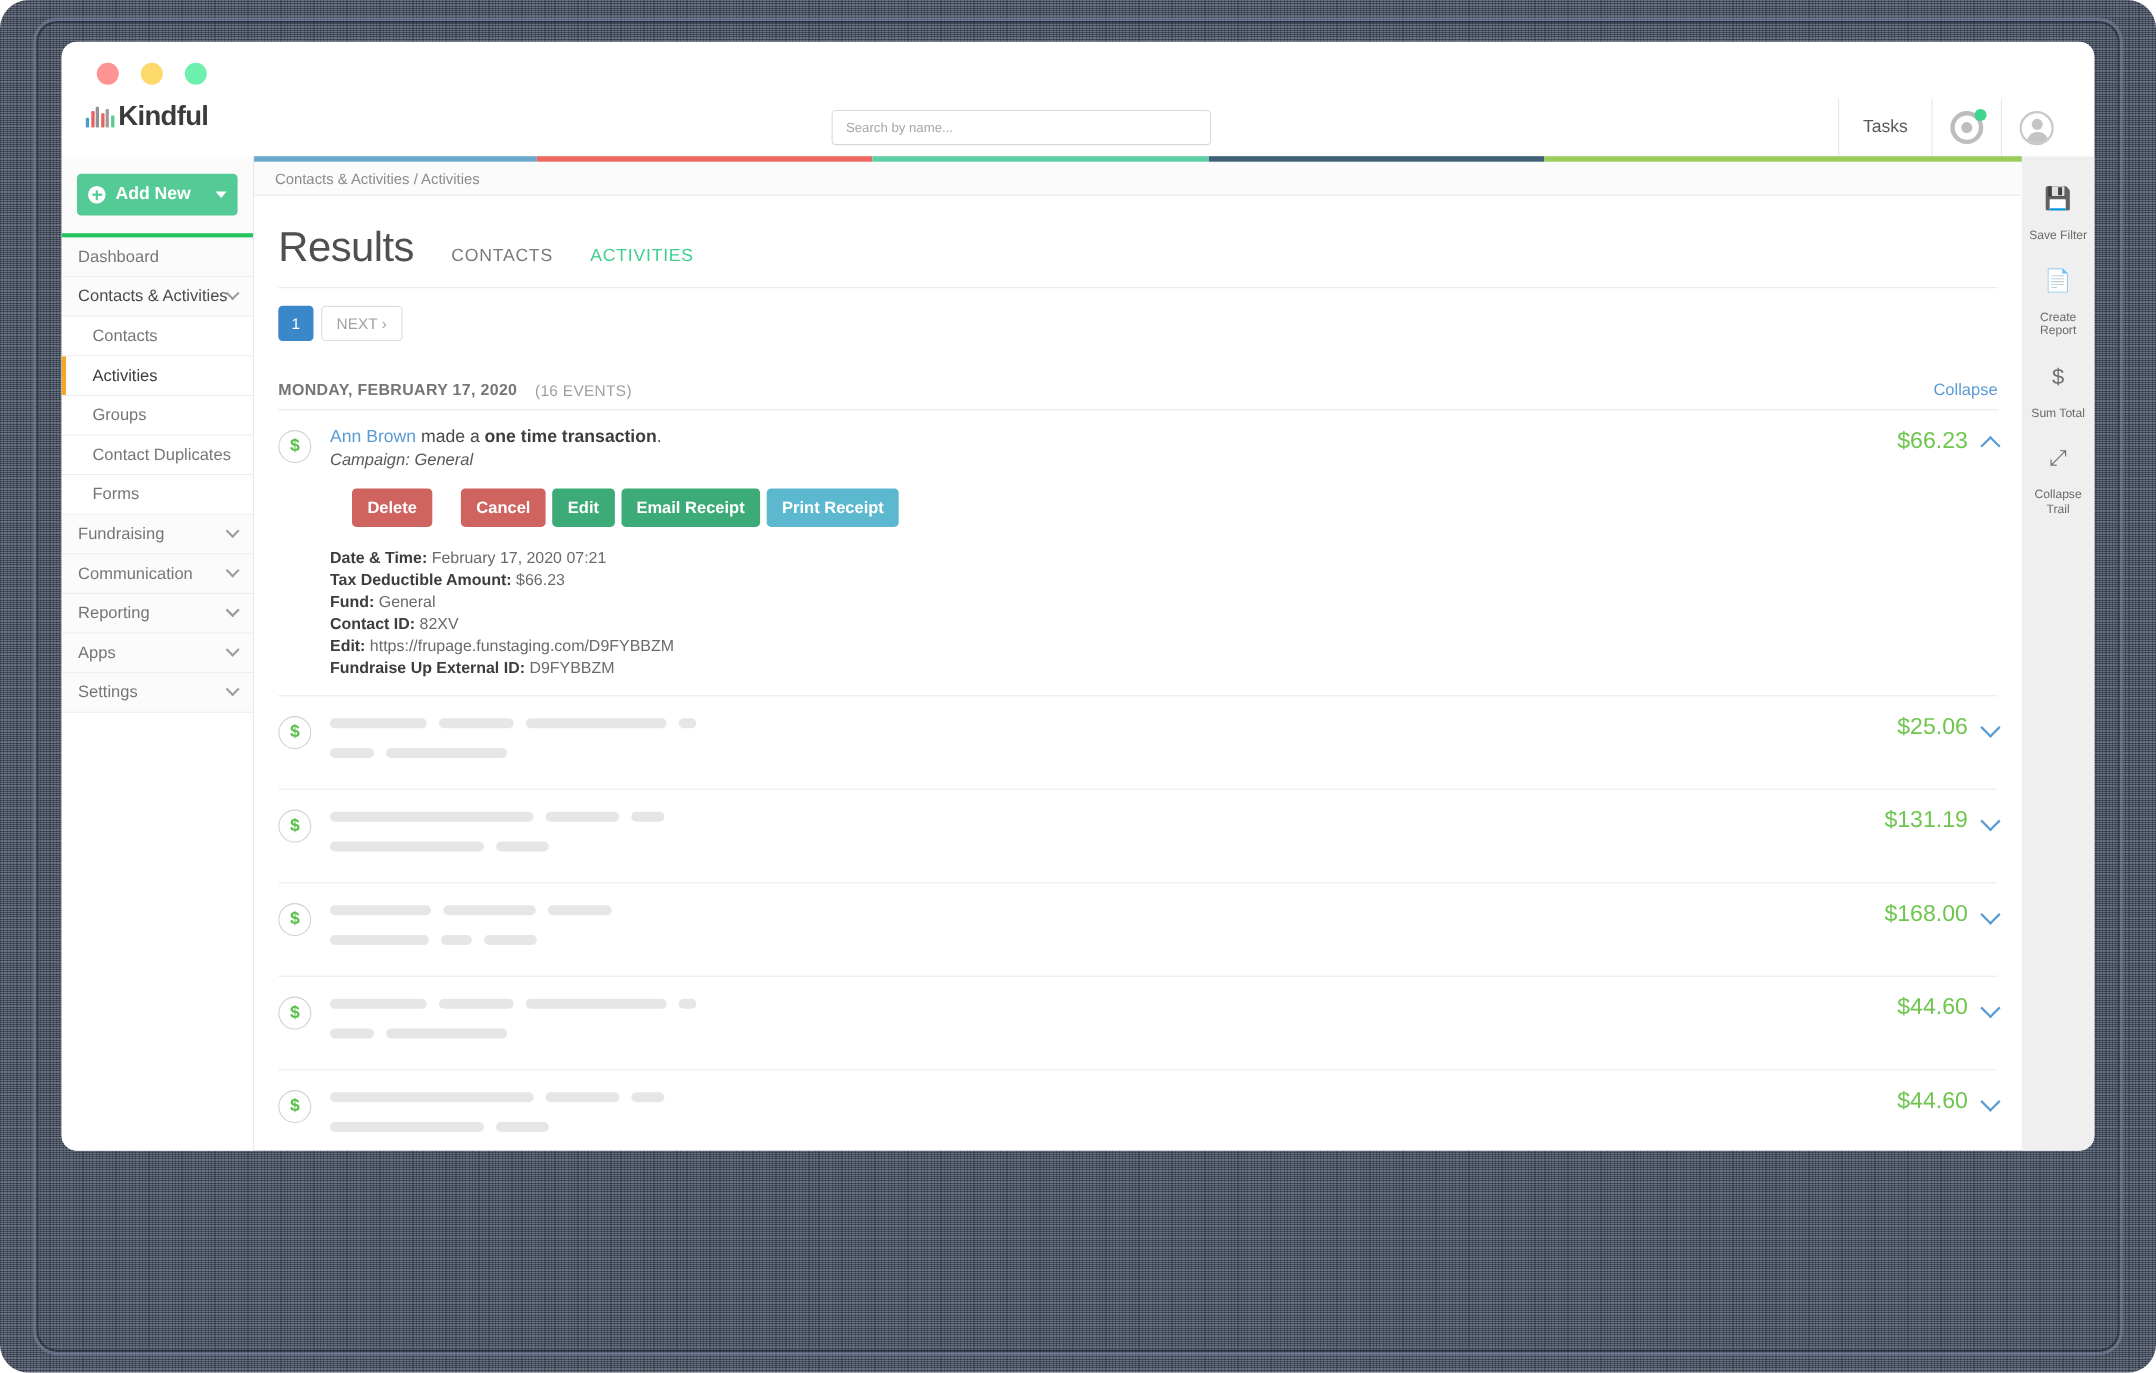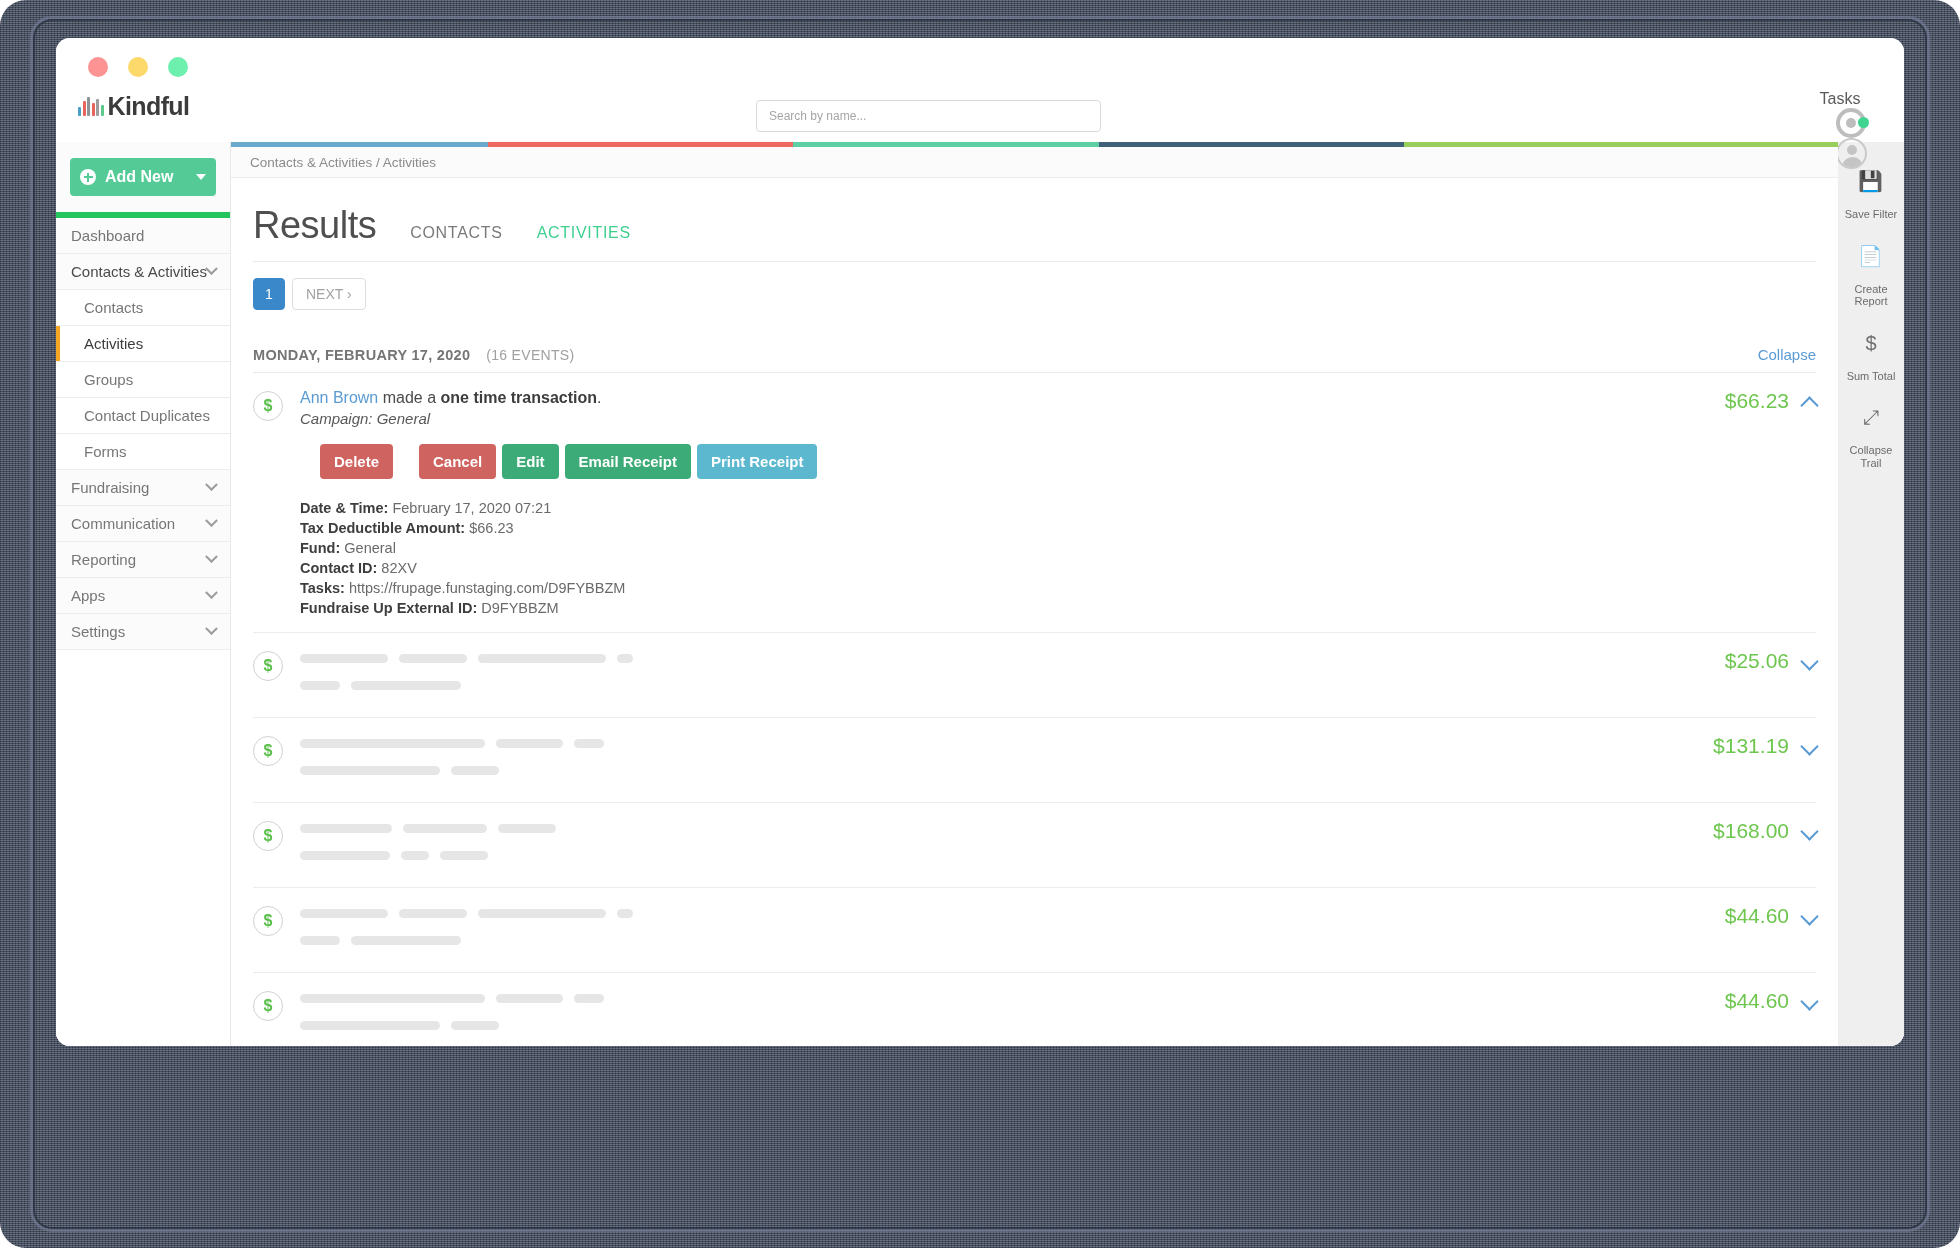--- a/index.html
+++ b/index.html
@@ -59,38 +59,38 @@
 
   .searchwrap { position:absolute; left:700px; top:10px; }
   .searchbox {
     width: 345px; height: 32px;
     border:1px solid #d8dada; border-radius:4px;
     padding: 0 12px; font-size:12px; color:#9a9a9a;
     font-family:"Liberation Sans", sans-serif; background:#fff;
   }
   .searchbox::placeholder { color:#a6a6a6; }
 
-  .header-right { position:absolute; right:22px; top:0; height:52px; display:flex; align-items:flex-end;flex-direction:column; }
+  .header-right { position:absolute; right:22px; top:0; height:52px; display:flex; align-items:flex-end; }
   .hr-sep { width:1px; height:52px; background:#e6e6e6; }
   .hr-cell { height:52px; display:flex; align-items:center; justify-content:center; }
   .tasks-cell { width:84px; font-size:16px; color:#5a5a5a; }
   .icon-cell { width:62px; position:relative; }
   .target-icon { width:30px; height:30px; border-radius:50%; border:4px solid #bdbdbd; position:relative; }
   .target-icon::after { content:""; position:absolute; left:6px; top:6px; width:10px; height:10px; border-radius:50%; background:#bdbdbd; }
   .green-dot { position:absolute; right:13px; top:9px; width:11px; height:11px; border-radius:50%; background:#3fd48f; }
   .avatar-icon { width:31px; height:31px; border-radius:50%; border:2px solid #c9c9c9; position:relative; overflow:hidden; }
   .avatar-icon::before { content:""; position:absolute; left:9.5px; top:5px; width:10px; height:10px; border-radius:50%; background:#c4c4c4; }
   .avatar-icon::after { content:""; position:absolute; left:4px; top:17px; width:21px; height:14px; border-radius:11px 11px 0 0; background:#c4c4c4; }
 
   
   .appbody { display:flex; height: 1068px; }
 
   
   .sidebar { width:175px; background:#fbfbfb; border-right:1px solid #e8e8e8; flex:0 0 175px; }
-  .addnew-wrap { padding:16px 14px 16px 14px; border-bottom:6px solid #22c55e; }
+  .addnew-wrap { padding:16px 14px 16px 14px; border-bottom:4px solid #22c55e; }
   .addnew {
     display:flex; align-items:center; gap:9px;
     background:#54cb97; border:none; border-radius:4px;
     height:38px; width:100%; padding:0 10px;
     color:#fff; font-size:16px; font-weight:bold; cursor:pointer;
     font-family:"Liberation Sans", sans-serif;
   }
   .plus-circle { width:16px; height:16px; border-radius:50%; background:#fff; position:relative; flex:0 0 16px; }
   .plus-circle::before,.plus-circle::after{content:"";position:absolute;background:#54cb97;}
   .plus-circle::before{left:3.5px;top:7px;width:9px;height:2px;}
@@ -330,21 +330,21 @@
                   <button class="actbtn green">Edit</button>
                   <button class="actbtn green">Email Receipt</button>
                   <button class="actbtn blue">Print Receipt</button>
                 </div>
 
               <div class="details" id="details">
                   <div><b>Date &amp; Time:</b><span> February 17, 2020 07:21</span></div>
                   <div><b>Tax Deductible Amount:</b><span> $66.23</span></div>
                   <div><b>Fund:</b><span> General</span></div>
                   <div><b>Contact ID:</b><span> 82XV</span></div>
-                  <div><b>Tasks:</b><span> https://frupage.funstaging.com/D9FYBBZM</span></div>
+                  <div><b>Edit:</b><span> https://frupage.funstaging.com/D9FYBBZM</span></div>
                   <div><b>Fundraise Up External ID:</b><span> D9FYBBZM</span></div>
                 </div>
             </div>
             <div class="ev-right">
               <span class="amount">$66.23</span>
               <span class="chevbtn up"></span>
             </div>
           </div>
 
           <div id="collapsed-list">

